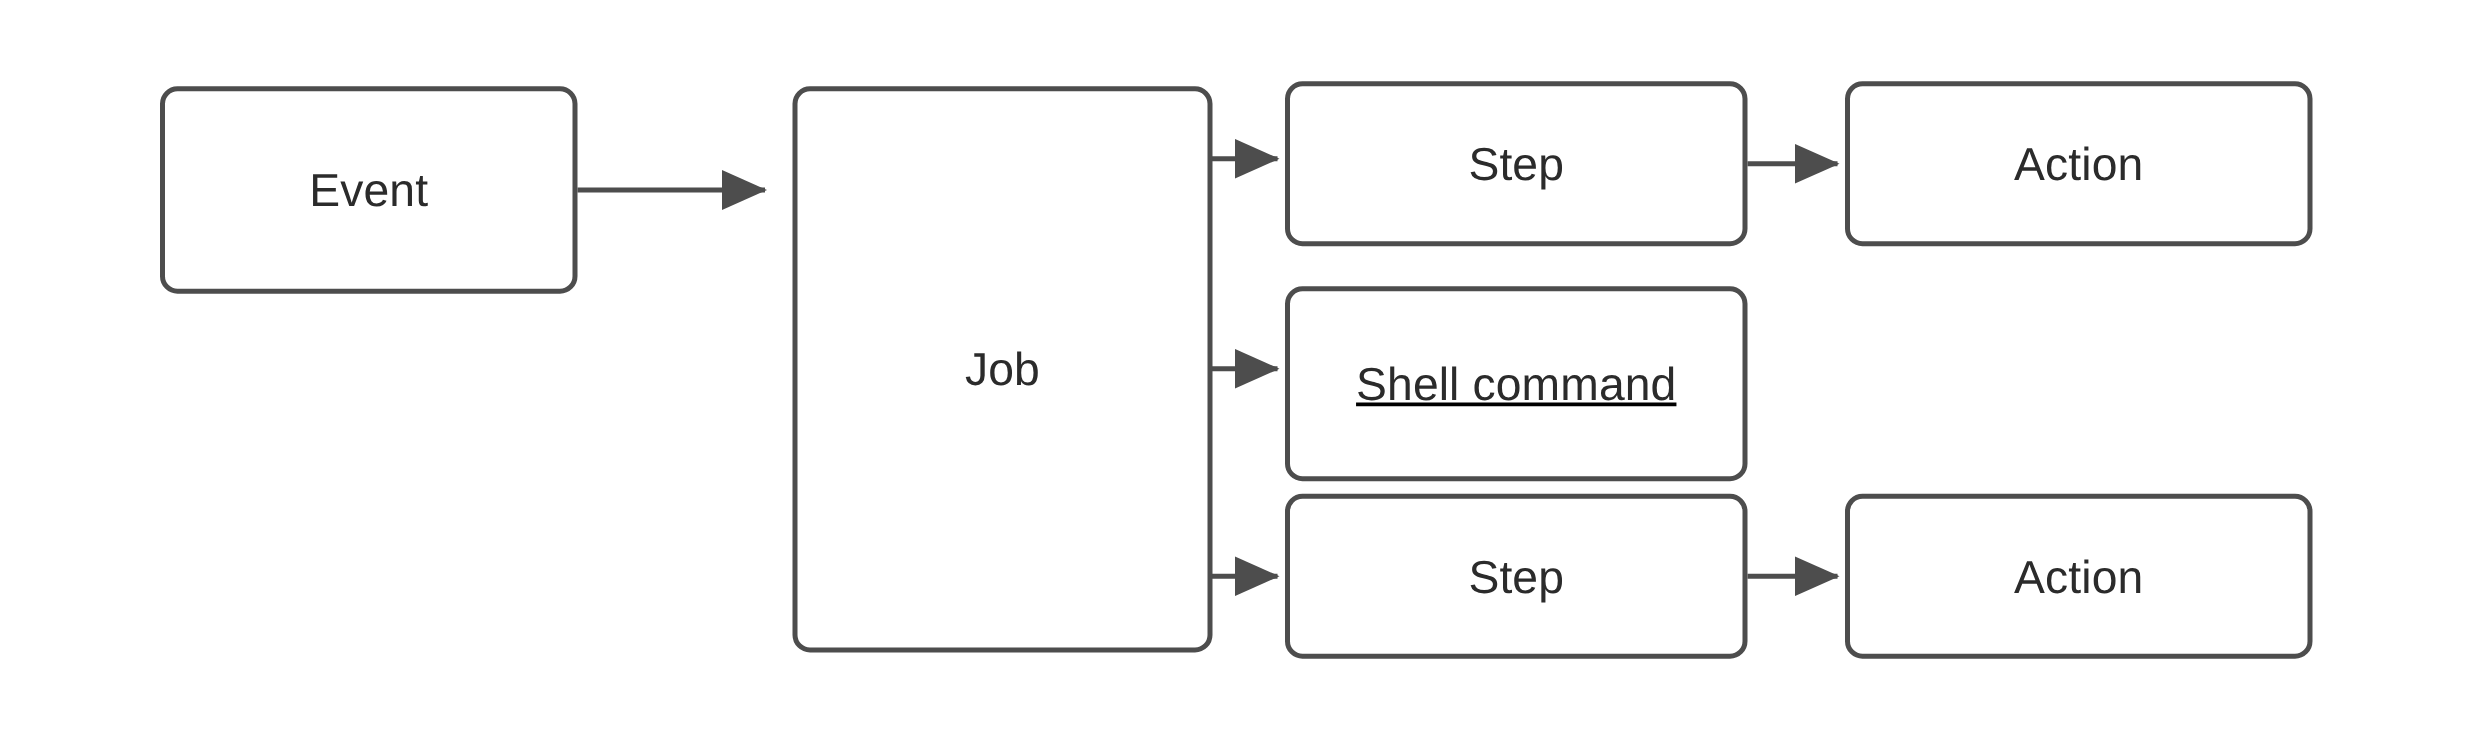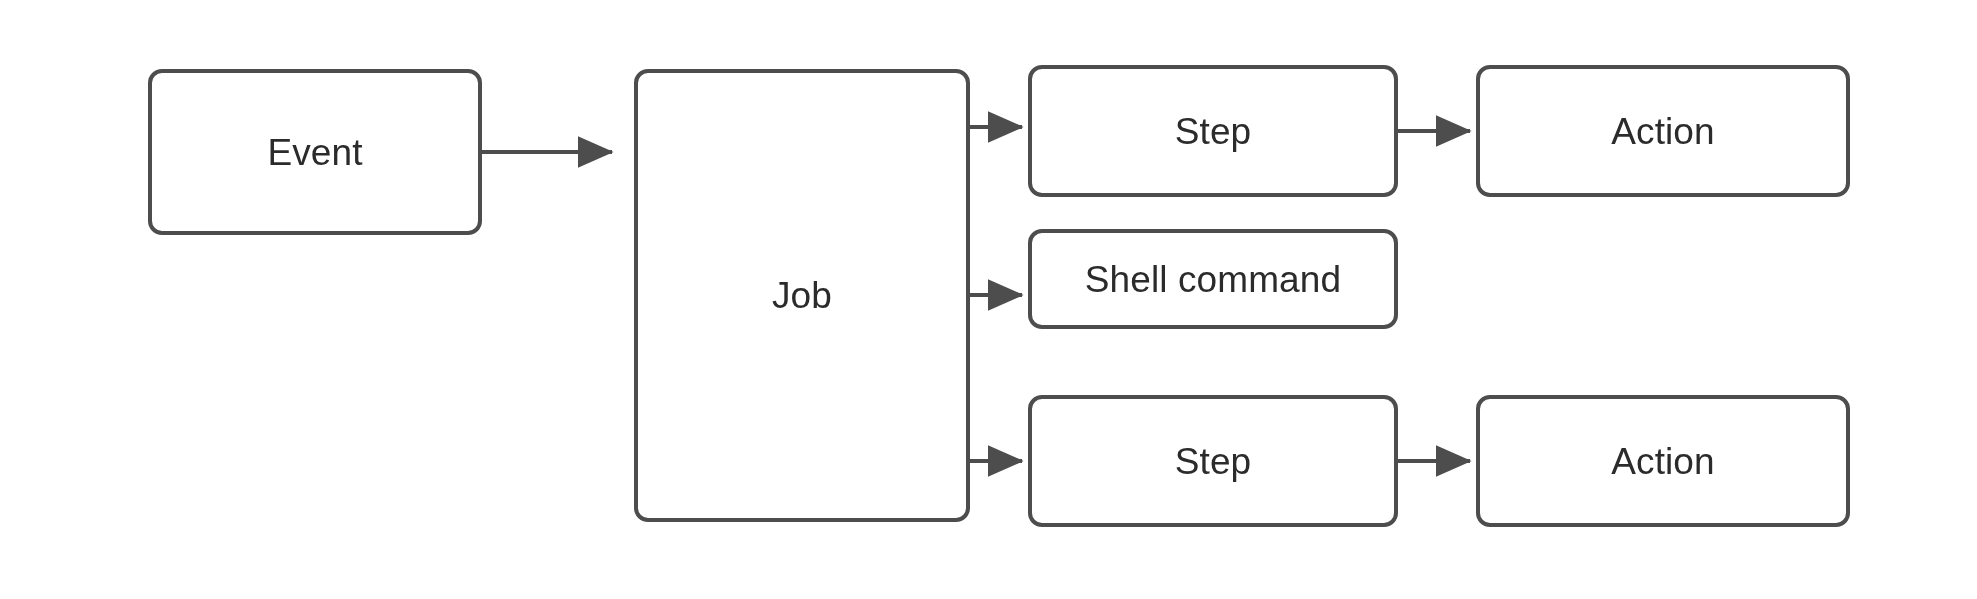--- a/index.html
+++ b/index.html
@@ -45,25 +45,25 @@
     font-family: "Liberation Sans", sans-serif;
     font-size: 37px;
     font-weight: 400;
     color: #2b2b2b;
     line-height: 1;
     letter-spacing: 0.1px;
     white-space: nowrap;
     text-align: center;
   }
   
-  #node-event       { left: 128px;  top: 69px;  width: 334px; height: 166px; margin-left: 20px; }
+  #node-event       { left: 128px;  top: 69px;  width: 334px; height: 166px; }
   #node-job         { left: 618px;  top: 69px;  width: 336px; height: 453px; margin-left: 16px; }
   #node-step-top    { left: 1028px; top: 65px;  width: 370px; height: 132px; }
   #node-action-top  { left: 1476px; top: 65px;  width: 374px; height: 132px; }
-  #node-shell       { left: 1028px; top: 229px; width: 370px; height: 100px; }
+  #node-shell       { left: 1028px; top: 229px; width: 370px; height: 156px; text-decoration: underline; }
   #node-step-bottom { left: 1028px; top: 395px; width: 370px; height: 132px; }
   #node-action-bot  { left: 1476px; top: 395px; width: 374px; height: 132px; }
 </style>
 </head>
 <body>
 
 <div id="diagram-root">
 
   <svg id="edge-layer" width="1977" height="599" viewBox="0 0 1977 599" xmlns="http://www.w3.org/2000/svg">
     <defs>

